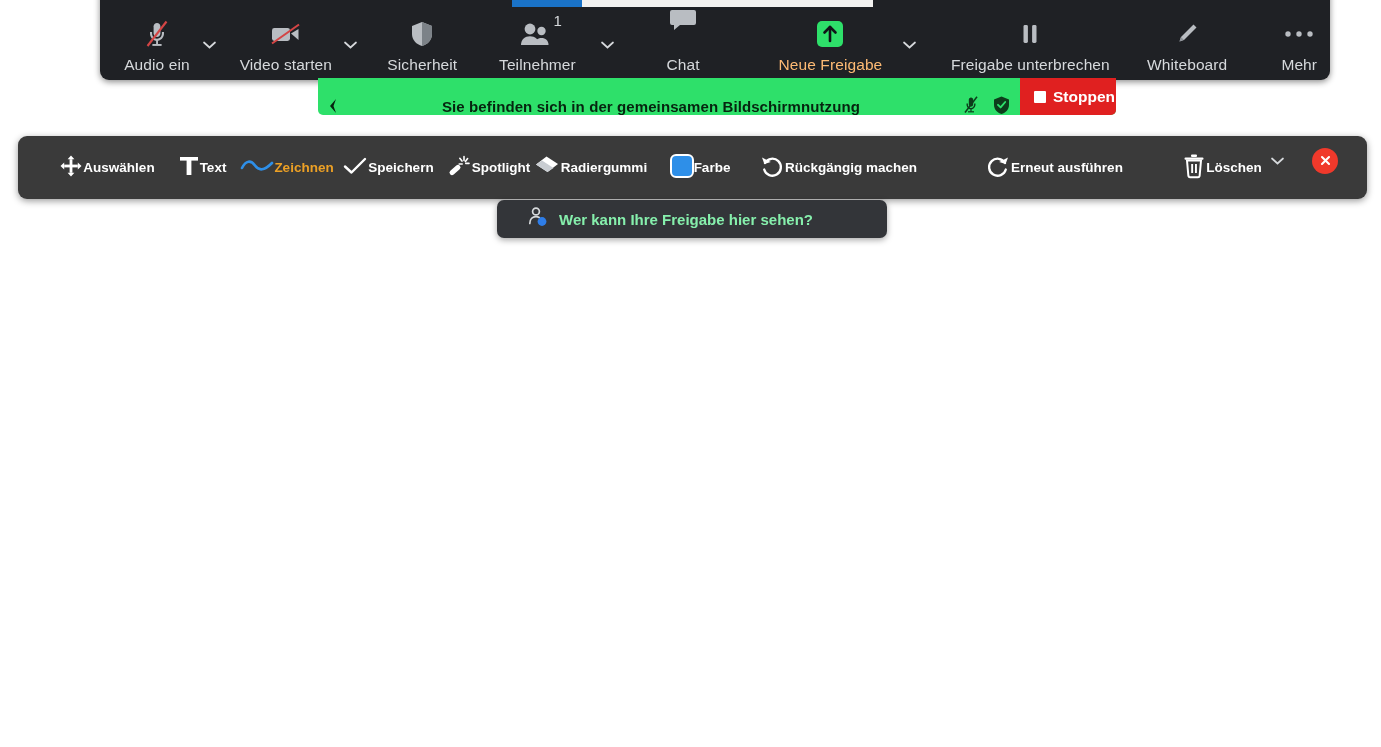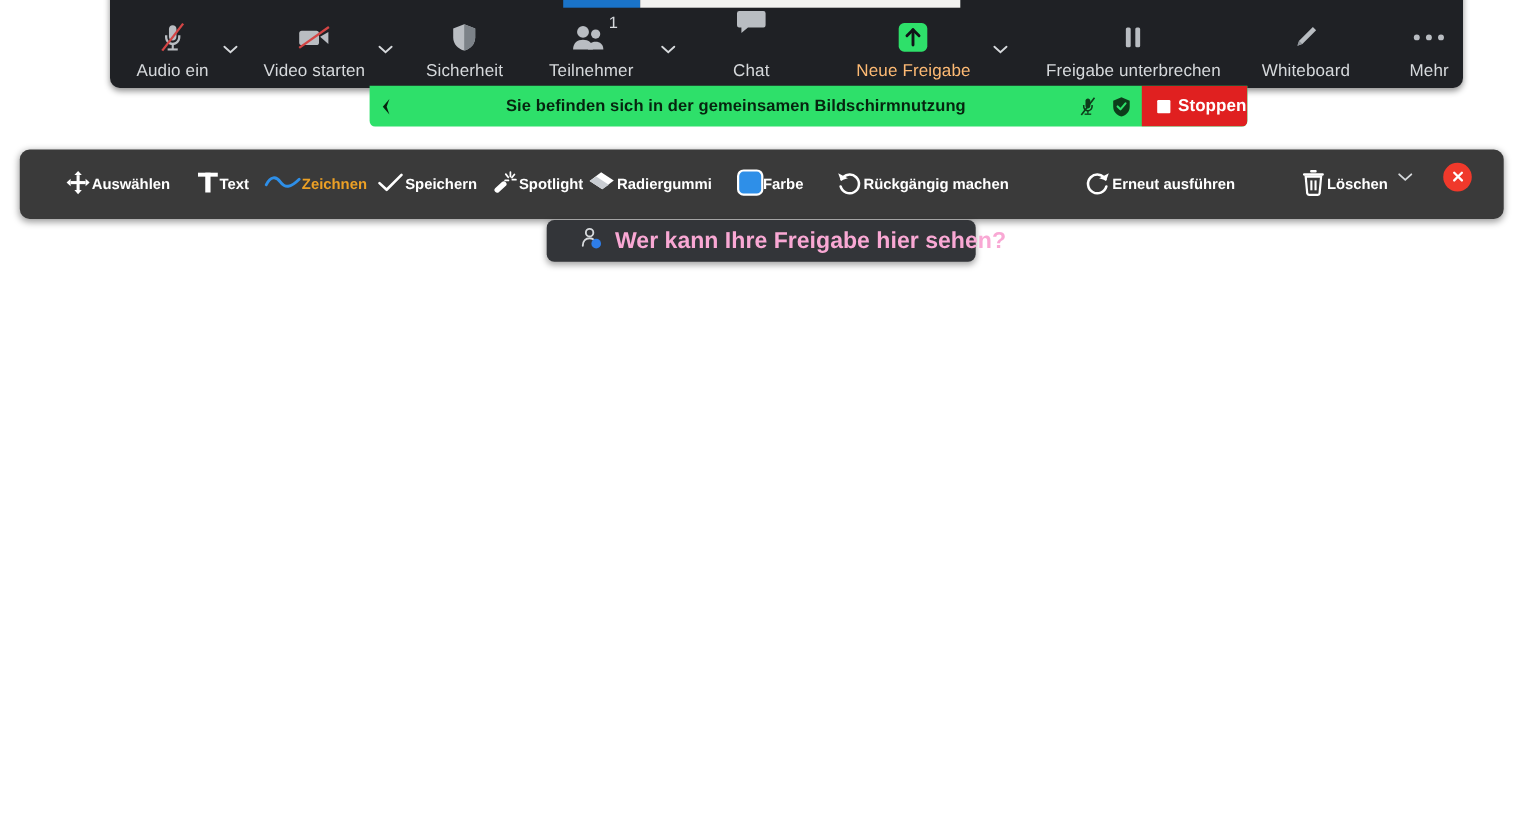--- a/index.html
+++ b/index.html
@@ -49,25 +49,25 @@
     padding-bottom: 30px; padding-left: 2px; padding-right: 2px;
     color: #d6d9dc; cursor: default;
   }
   .count-badge {
     position: absolute; left: 50%; margin-left: 16px; top: 12px;
     font-size: 15px; color: #d6d9dc;
   }
 
   
   .share-bar {
-    position: absolute; top: 78px; left: 336px;
+    position: absolute; top: 78px; left: 318px;
     width: 798px; height: 37px;
     background: #2ee06a;
     border-bottom-left-radius: 5px; border-bottom-right-radius: 5px;
-    display: flex; align-items: center;
+    display: flex; align-items: flex-end;
     z-index: 7;
     overflow: hidden;
   }
   .share-grip { width: 32px; display: flex; align-items: center; justify-content: center; }
   .share-text {
     flex: 1; text-align: center;
     color: #06240f; font-size: 15px; font-weight: bold;
     white-space: nowrap; letter-spacing: .1px;
     padding-right: 4px;
   }
@@ -112,21 +112,21 @@
   
   .tooltip {
     position: absolute; top: 200px; left: 497px;
     width: 390px; height: 38px;
     background: #333539; border-radius: 7px;
     display: flex; align-items: center; gap: 10px;
     padding-left: 30px;
     z-index: 8;
     box-shadow: 0 2px 6px rgba(0,0,0,.35);
   }
-  .tooltip-text { color: #f9a8d4; font-size: 21px; font-weight: bold; white-space: nowrap; }
+  .tooltip-text { color: #86efac; font-size: 15px; font-weight: bold; white-space: nowrap; }
 </style>
 </head>
 <body>
 
 <div id="root">
 
   <div class="top-tabstrip">
     <div class="tab-seg blue"></div>
     <div class="tab-seg white"></div>
   </div>

